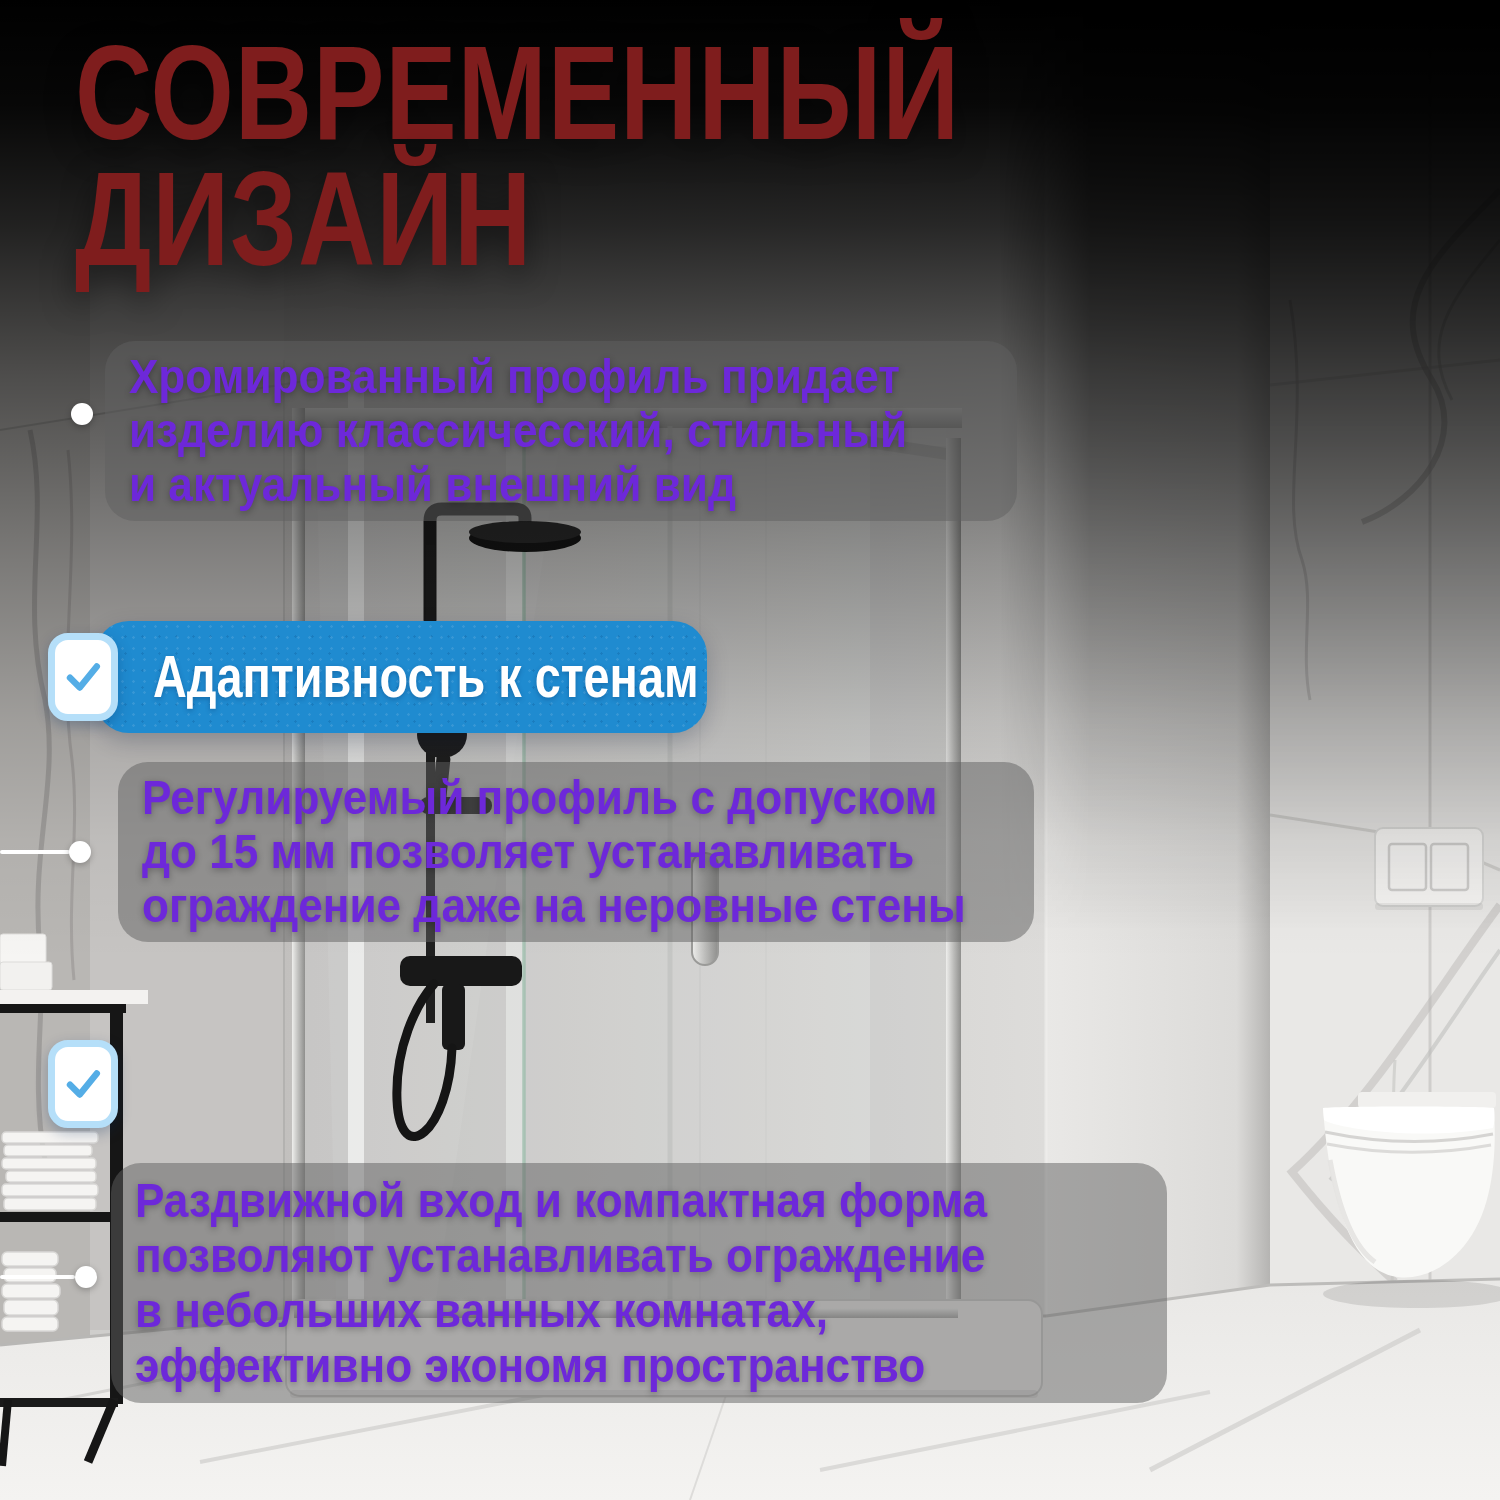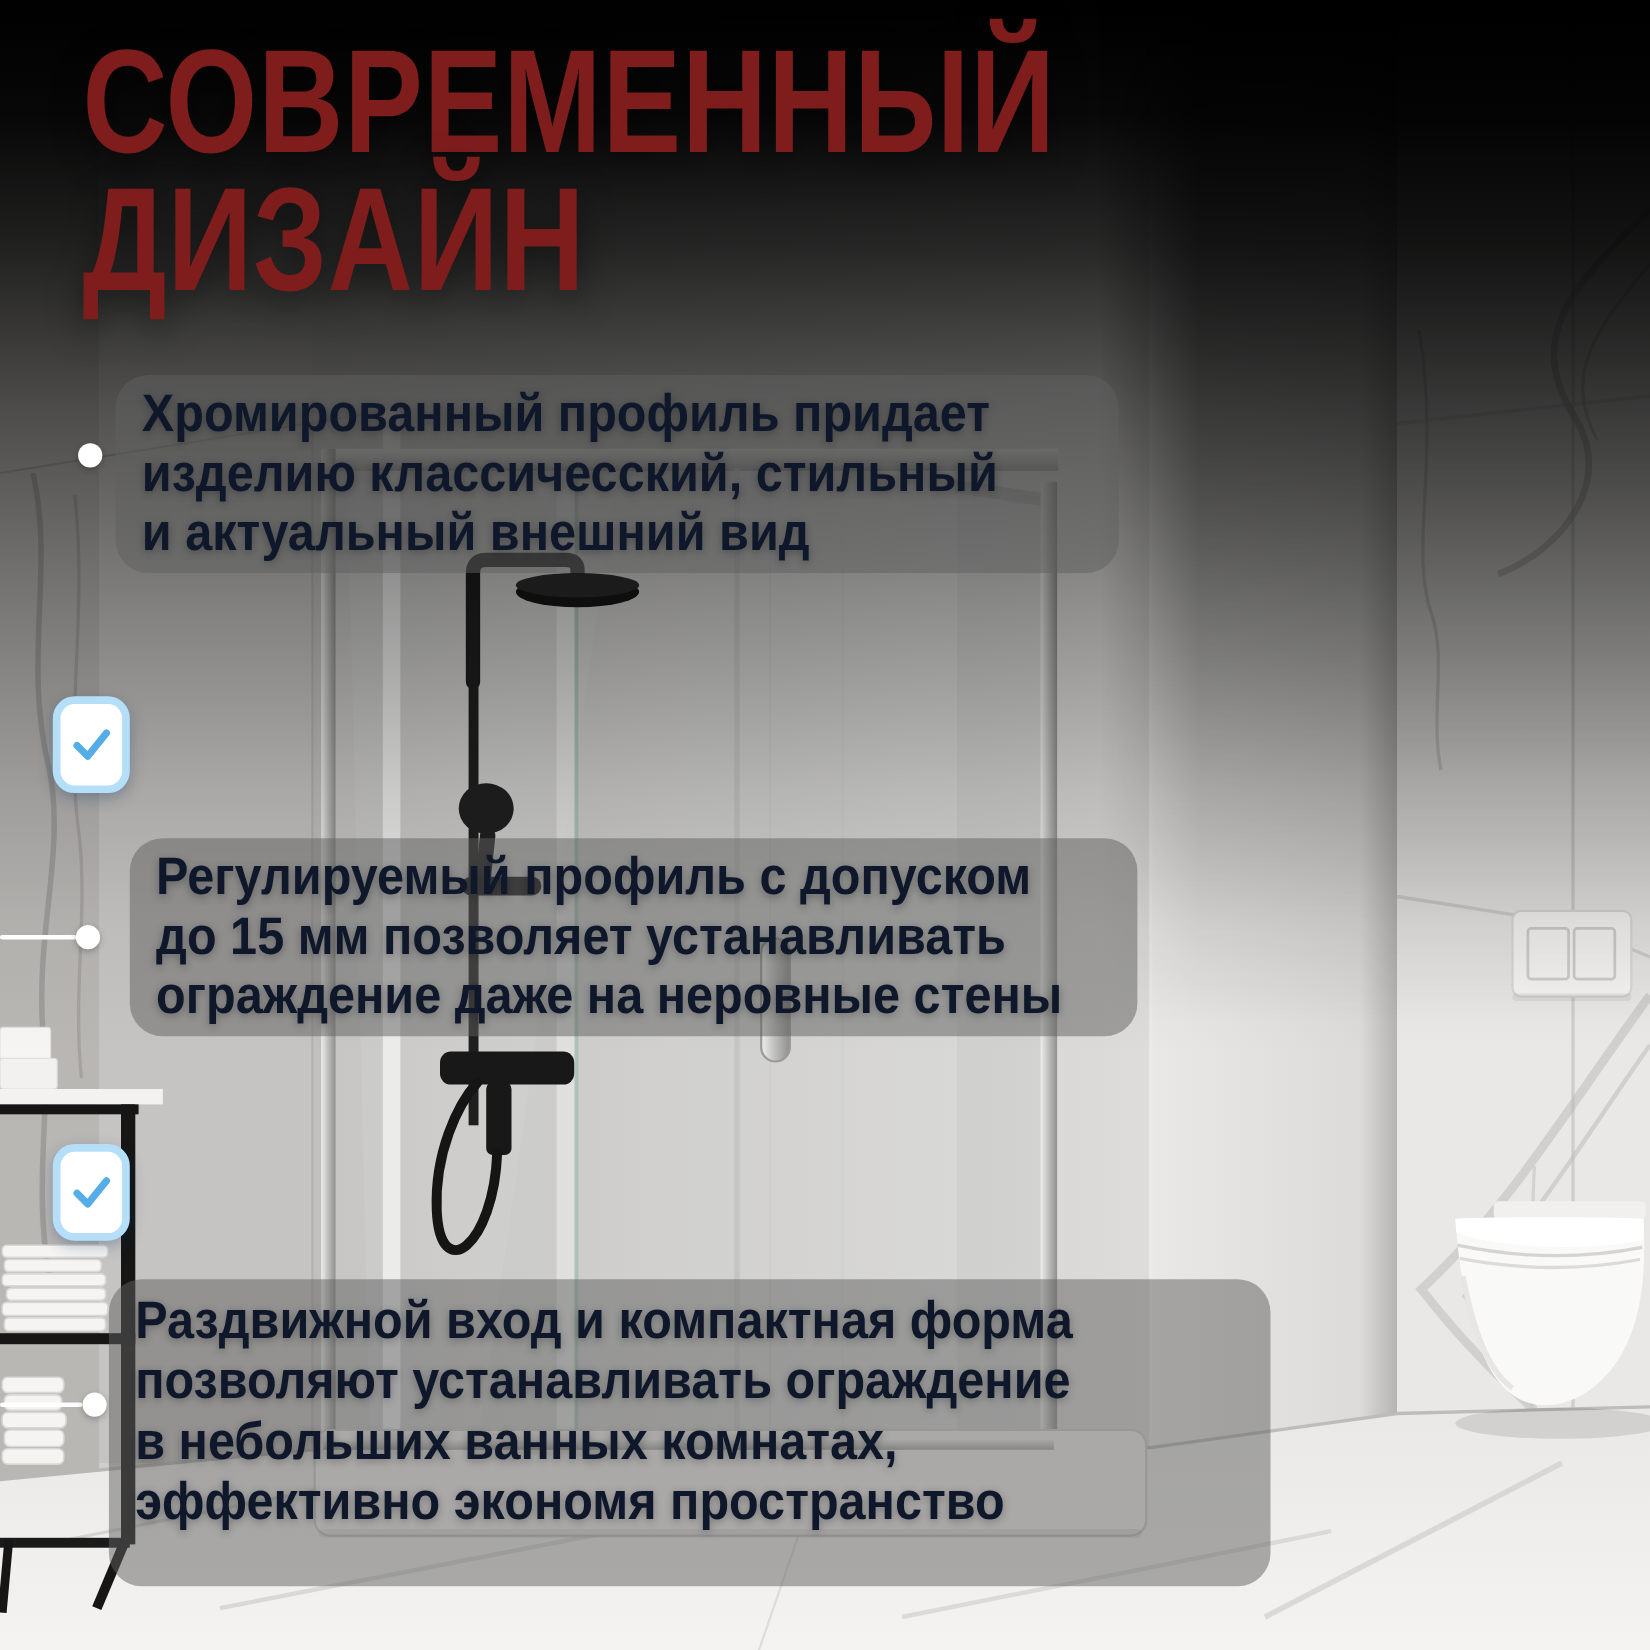--- a/index.html
+++ b/index.html
@@ -25,30 +25,30 @@
   .title{
     position:absolute;left:75px;top:30px;margin:0;color:#7f1d1d;font-weight:700;
     text-shadow:0 10px 34px rgba(0,0,0,.5);
   }
   .tline{
     display:block;font-size:134px;line-height:126px;letter-spacing:1px;
     transform:scaleX(.8);transform-origin:left top;white-space:nowrap;
   }
   .card{
     position:absolute;background:rgba(95,95,95,.5);border-radius:30px;
-    color:#0f172a;font-weight:700;
+    color:#6d28d9;font-weight:700;
   }
   .card-text{
     padding:9px 26px;font-size:48px;line-height:54px;
     transform:scaleX(.92);transform-origin:left top;white-space:nowrap;
     text-shadow:0 2px 8px rgba(0,0,0,.3);
   }
   .card1{left:105px;top:341px;width:912px;height:180px;}
   .card2{left:105px;top:762px;width:916px;height:180px;margin-left:13px;}
-  .card3{left:99px;top:1163px;width:1056px;height:279px;}
+  .card3{left:111px;top:1163px;width:1056px;height:240px;}
   .card3 .card-text{line-height:55px;padding-top:10px;}
   .dot{
     position:absolute;width:22px;height:22px;border-radius:50%;background:#fff;
     box-shadow:0 2px 6px rgba(0,0,0,.25);
   }
   .lead{
     position:absolute;height:4px;background:#fff;border-radius:2px;left:0;
   }
   .banner{
     position:absolute;width:612px;height:112px;border-radius:34px;
@@ -231,20 +231,23 @@
 
   <div class="dot" style="left:71px;top:403px;"></div>
   <div class="card card1">
     <div class="card-text">
       <div>Хромированный профиль придает</div>
       <div>изделию классичесский, стильный</div>
       <div>и актуальный внешний вид</div>
     </div>
   </div>
 
+  <div class="banner banner1">
+    <span class="banner-label">Адаптивность к стенам</span>
+  </div>
   <div class="checkbox cb1">
     <svg width="48" height="60" viewBox="0 0 56 74">
       <polyline points="12,38 24,50 45,24" fill="none" stroke="#54ADE6" stroke-width="8" stroke-linecap="round" stroke-linejoin="round"></polyline>
     </svg>
   </div>
 
   <div class="lead" style="top:850px;width:70px;"></div>
   <div class="dot" style="left:69px;top:841px;"></div>
   <div class="card card2">
     <div class="card-text">

